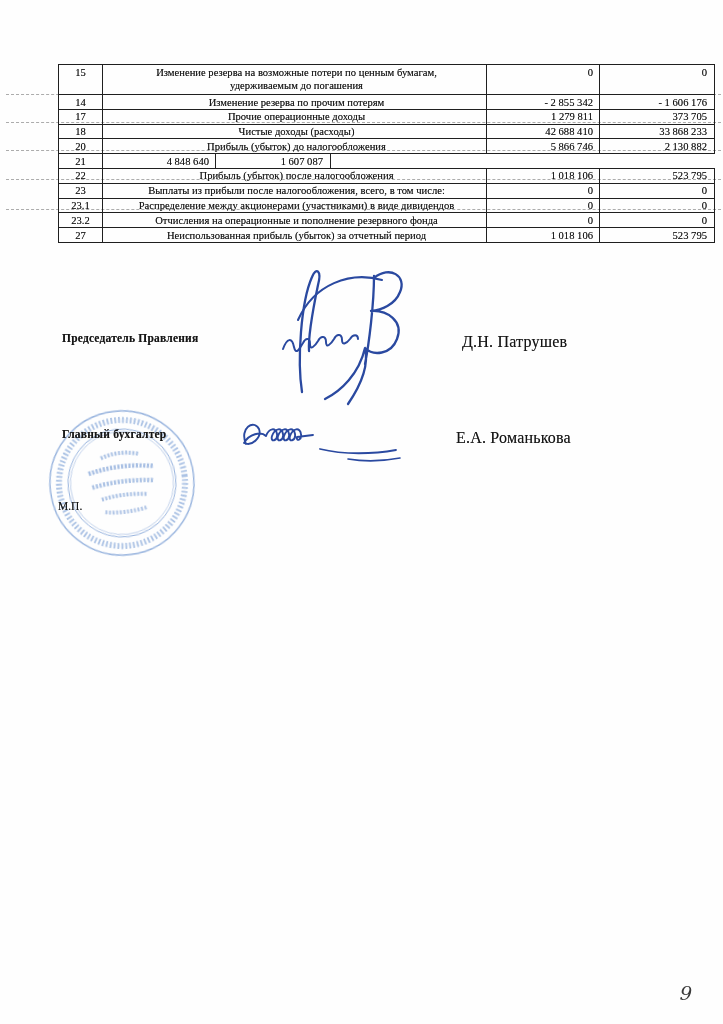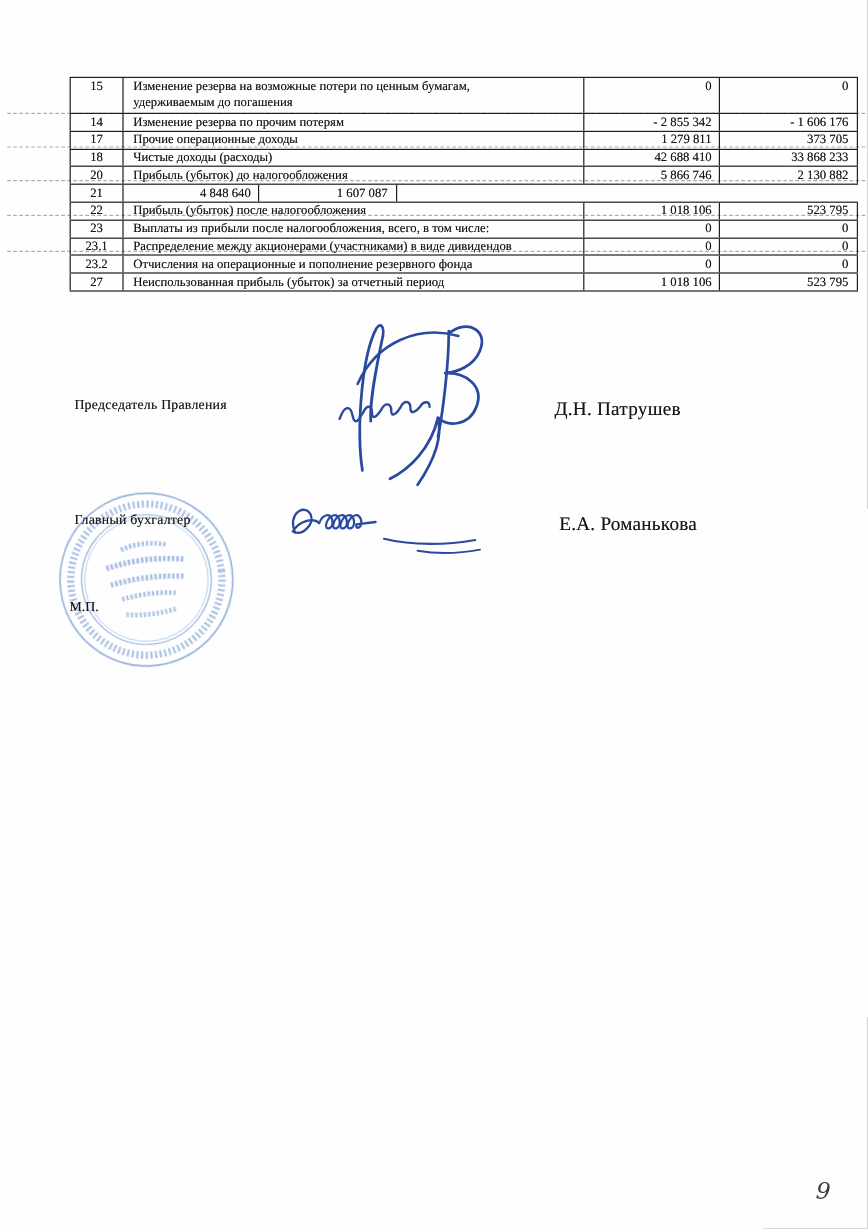--- a/index.html
+++ b/index.html
@@ -34,33 +34,34 @@
   .trow.tall{height:30px;}
   .tcell{
     box-sizing:border-box;
     border-right:1px solid var(--line);
     font-size:10.6px;
     line-height:13.2px;
     padding:0 4px;
     overflow:hidden;
     white-space:pre-line;
     text-shadow:0 0 .4px rgba(0,0,0,.55);
+    text-align:center;
   }
   .tcell.num{width:45px;border-left:1px solid var(--line);text-align:center;padding-top:.5px;}
   .tcell.label{width:384px;padding-left:8px;padding-top:.5px;}
   .tcell.val{width:113px;text-align:right;padding-right:6px;padding-top:.5px;}
   .tcell.val2{width:115px;text-align:right;padding-right:7px;padding-top:.5px;}
   
   .scan-line{
     position:absolute;left:6px;right:2px;height:0;
     border-top:1px dashed rgba(90,90,90,.5);
     z-index:1;
   }
   
-  .sig-title{position:absolute;font-size:11.5px;letter-spacing:.2px;z-index:4;text-shadow:0 0 .4px rgba(0,0,0,.5);}
+  .sig-title{position:absolute;font-size:11.5px;letter-spacing:.2px;z-index:4;text-shadow:0 0 .4px rgba(0,0,0,.5);font-weight:bold;}
   .sig-name{position:absolute;font-size:16px;letter-spacing:.2px;z-index:4;text-shadow:0 0 .4px rgba(0,0,0,.5);}
   .sig-svg{position:absolute;z-index:3;}
   .sig-path{fill:none;stroke:var(--ink);stroke-linecap:round;stroke-linejoin:round;}
   
   .stamp{
     position:absolute;left:42px;top:404px;width:160px;height:158px;
     z-index:2;opacity:.85;filter:blur(.35px);
     transform:rotate(-7deg);
   }
   .stamp *{stroke:var(--stamp);fill:none;}
@@ -161,21 +162,21 @@
     <path class="sig-path" stroke-width="2.3" d="M106,12 C106,40 101,80 97,100 M106,14 C122,1 139,12 132,28 C127,41 113,46 103,47 C119,46 136,57 129,75 C123,91 105,92 97,84 C91,110 73,127 57,135 M97,84 C101,101 93,121 80,140"></path>
   </svg>
   <div class="sig-name" style="left:462px;top:333px">Д.Н. Патрушев</div>
 
   <div class="sig-title" style="left:62px;top:428px">Главный бухгалтер</div>
   <svg class="sig-svg" style="left:232px;top:418px" width="186" height="46" viewBox="0 0 186 46">
     <path class="sig-path" stroke-width="1.9" d="M14,26 C7,10 22,1 27,11 C30,19 20,29 12,25 C17,16 29,13 34,18 c3,-8 10,-9 11,-2 c1,7 -7,9 -5,2 c3,-8 10,-9 11,-2 c1,7 -7,9 -5,2 c3,-8 10,-9 11,-2 c1,7 -7,9 -5,2 c3,-8 10,-9 11,-2 c1,7 -7,9 -5,2 c3,-8 10,-9 11,-2 c1,6 -5,8 -4,3 l16,-2"></path>
     <path class="sig-path" stroke-width="1.8" d="M88,31 C112,37 142,36 164,32"></path>
     <path class="sig-path" stroke-width="1.6" d="M116,41 C134,44 152,43 168,40"></path>
   </svg>
-  <div class="sig-name" style="left:466px;top:429px">Е.А. Романькова</div>
+  <div class="sig-name" style="left:456px;top:429px">Е.А. Романькова</div>
 
   <svg class="stamp" viewBox="0 0 160 158">
     <circle cx="80" cy="79" r="72" stroke-width="1.4"></circle>
     <circle cx="80" cy="79" r="63" stroke-width="6" stroke-dasharray="1.8 2.1" opacity=".8"></circle>
     <circle cx="80" cy="79" r="54" stroke-width="1"></circle>
     <circle cx="80" cy="79" r="51.5" stroke-width=".8" opacity=".7"></circle>
     <path d="M62,52 q18,-6 38,0" stroke-width="4" stroke-dasharray="2 1.6" opacity=".8"></path>
     <path d="M48,66 q32,-7 66,0" stroke-width="4.5" stroke-dasharray="2.2 1.5" opacity=".85"></path>
     <path d="M50,80 q30,-5 62,0" stroke-width="4.5" stroke-dasharray="2.2 1.5" opacity=".8"></path>
     <path d="M58,93 q22,-4 46,0" stroke-width="4" stroke-dasharray="2 1.6" opacity=".8"></path>

